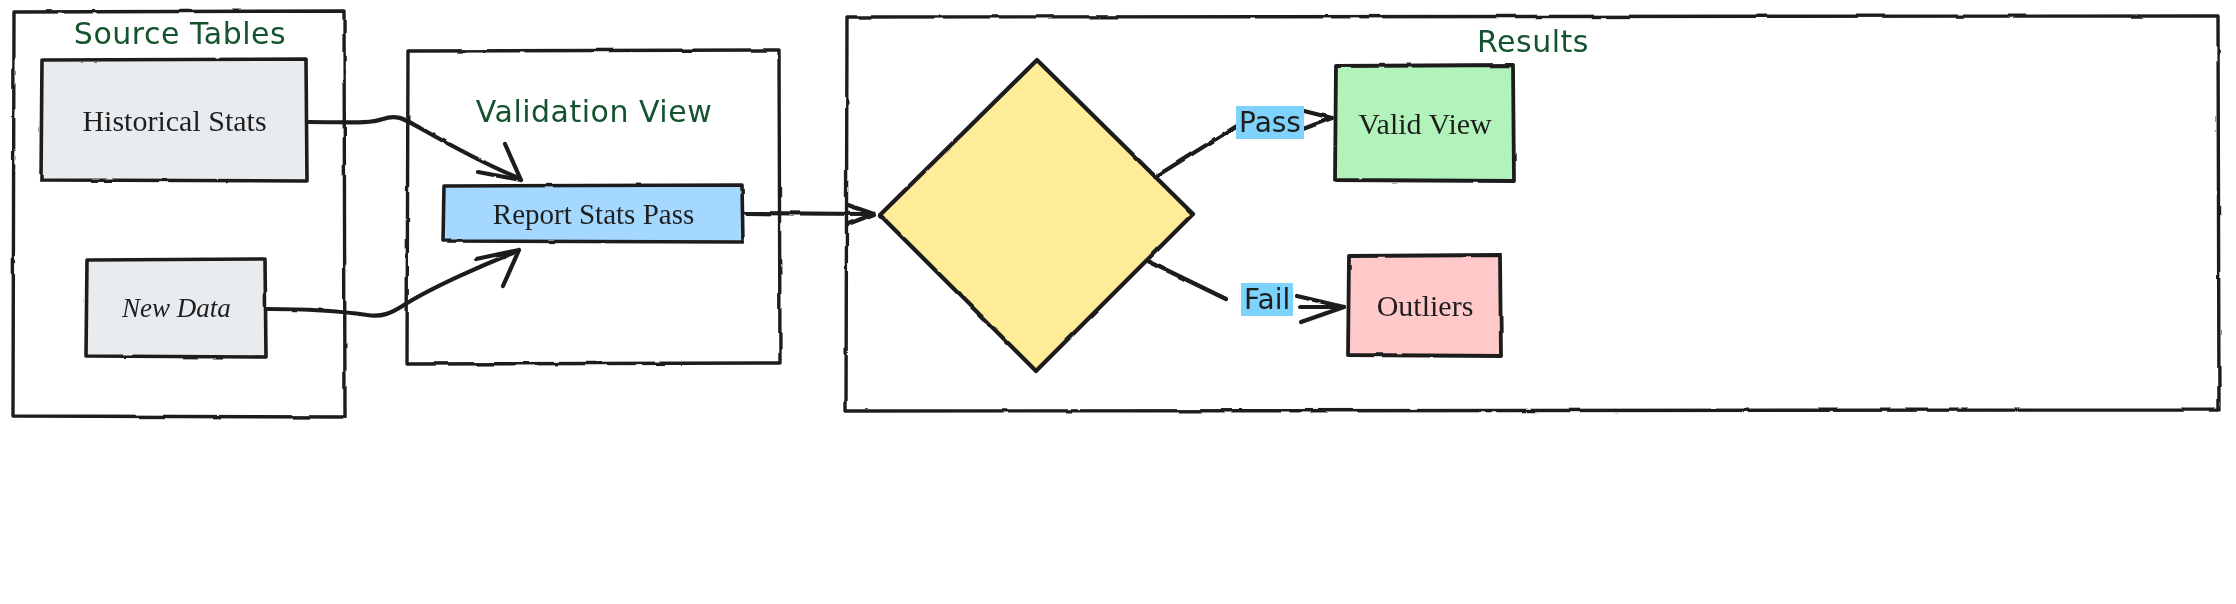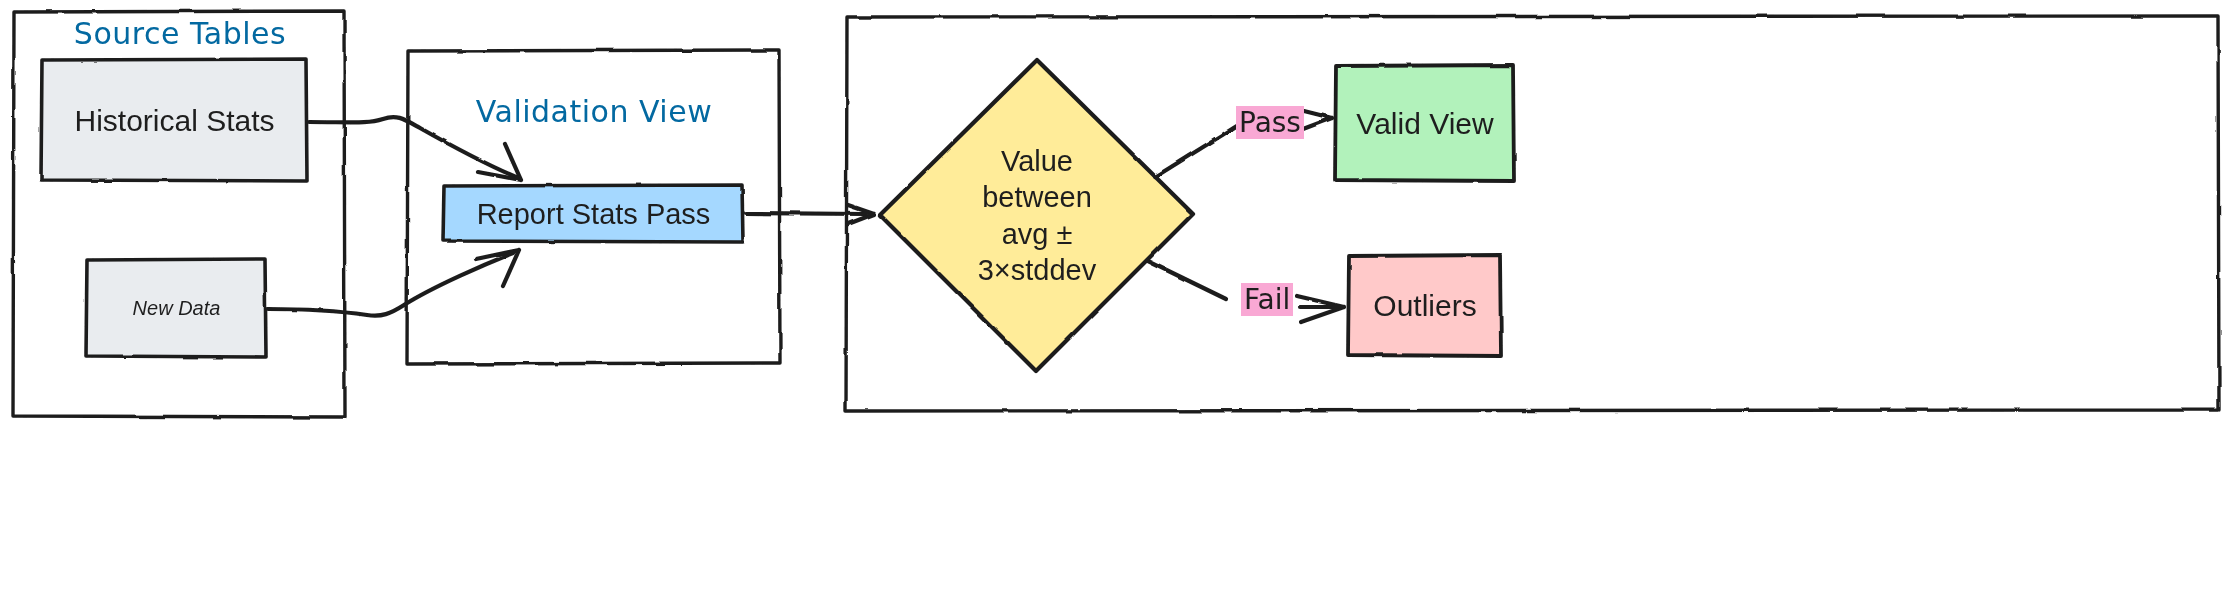--- a/index.html
+++ b/index.html
@@ -22,41 +22,41 @@
     left: 0;
     top: 0;
     width: 2236px;
     height: 604px;
   }
   .node-label {
     position: absolute;
     display: flex;
     align-items: center;
     justify-content: center;
-    text-align: center;
+    text-align: right;
     color: #1e1e1e;
-    font-family: Liberation Sans, sans-serif;
+    font-family: Liberation Serif, serif;
     pointer-events: none;
     line-height: 1.25;
     white-space: pre-line;
   }
   .group-title {
     position: absolute;
     text-align: center;
-    color: #0369a1;
+    color: #14532d;
     font-family: "DejaVu Sans", sans-serif;
     font-size: 30px;
     letter-spacing: 0.5px;
   }
   .edge-label {
     position: absolute;
     color: #1e1e1e;
     font-family: "DejaVu Sans", sans-serif;
     font-size: 28px;
-    background: #f9a8d4;
+    background: #7dd3fc;
     padding: 0 3px;
     white-space: nowrap;
   }
   .hit {
     position: absolute;
     cursor: default;
   }
 </style>
 </head>
 <body>
@@ -118,31 +118,28 @@
       <path d="M 1148 261 L 1226 299"></path>
       <path d="M 1344 307 L 1297 296 M 1344 307 L 1301 322"></path>
       <path d="M 1300 307 L 1340 307"></path>
     </g>
   </svg>
 
   <div class="group-title" style="left:14px; top:16px; width:332px;">Source Tables</div>
 
   <div class="group-title" style="left:408px; top:56px; width:372px;margin-top:38px;">Validation View</div>
 
+  <div class="group-title" style="left:847px; top:24px; width:1372px;">Results</div>
 
   <div class="node-label" style="left:42px; top:60px; width:265px; height:121px; font-size:30px;">Historical Stats</div>
 
-  <div class="node-label" style="left:87px; top:260px; width:179px; height:97px; font-size:20px; font-style:italic;">New Data</div>
+  <div class="node-label" style="left:87px; top:260px; width:179px; height:97px; font-size:27px; font-style:italic;">New Data</div>
 
   <div class="node-label" style="left:444px; top:186px; width:299px; height:56px; font-size:29px;">Report Stats Pass</div>
 
-  <div class="node-label" style="left:952px; top:133px; width:170px; height:165px; font-size:29px;">Value
-between
-avg ±
-3×stddev</div>
 
   <div class="node-label" style="left:1336px; top:66px; width:178px; height:115px; font-size:30px;">Valid View</div>
 
   <div class="node-label" style="left:1349px; top:256px; width:152px; height:100px; font-size:30px;">Outliers</div>
 
   <div class="edge-label" style="left:1236px; top:106px;">Pass</div>
 
   <div class="edge-label" style="left:1241px; top:283px;">Fail</div>
 
   <div class="hit" style="left:41px; top:59px; width:267px; height:123px;"></div>

